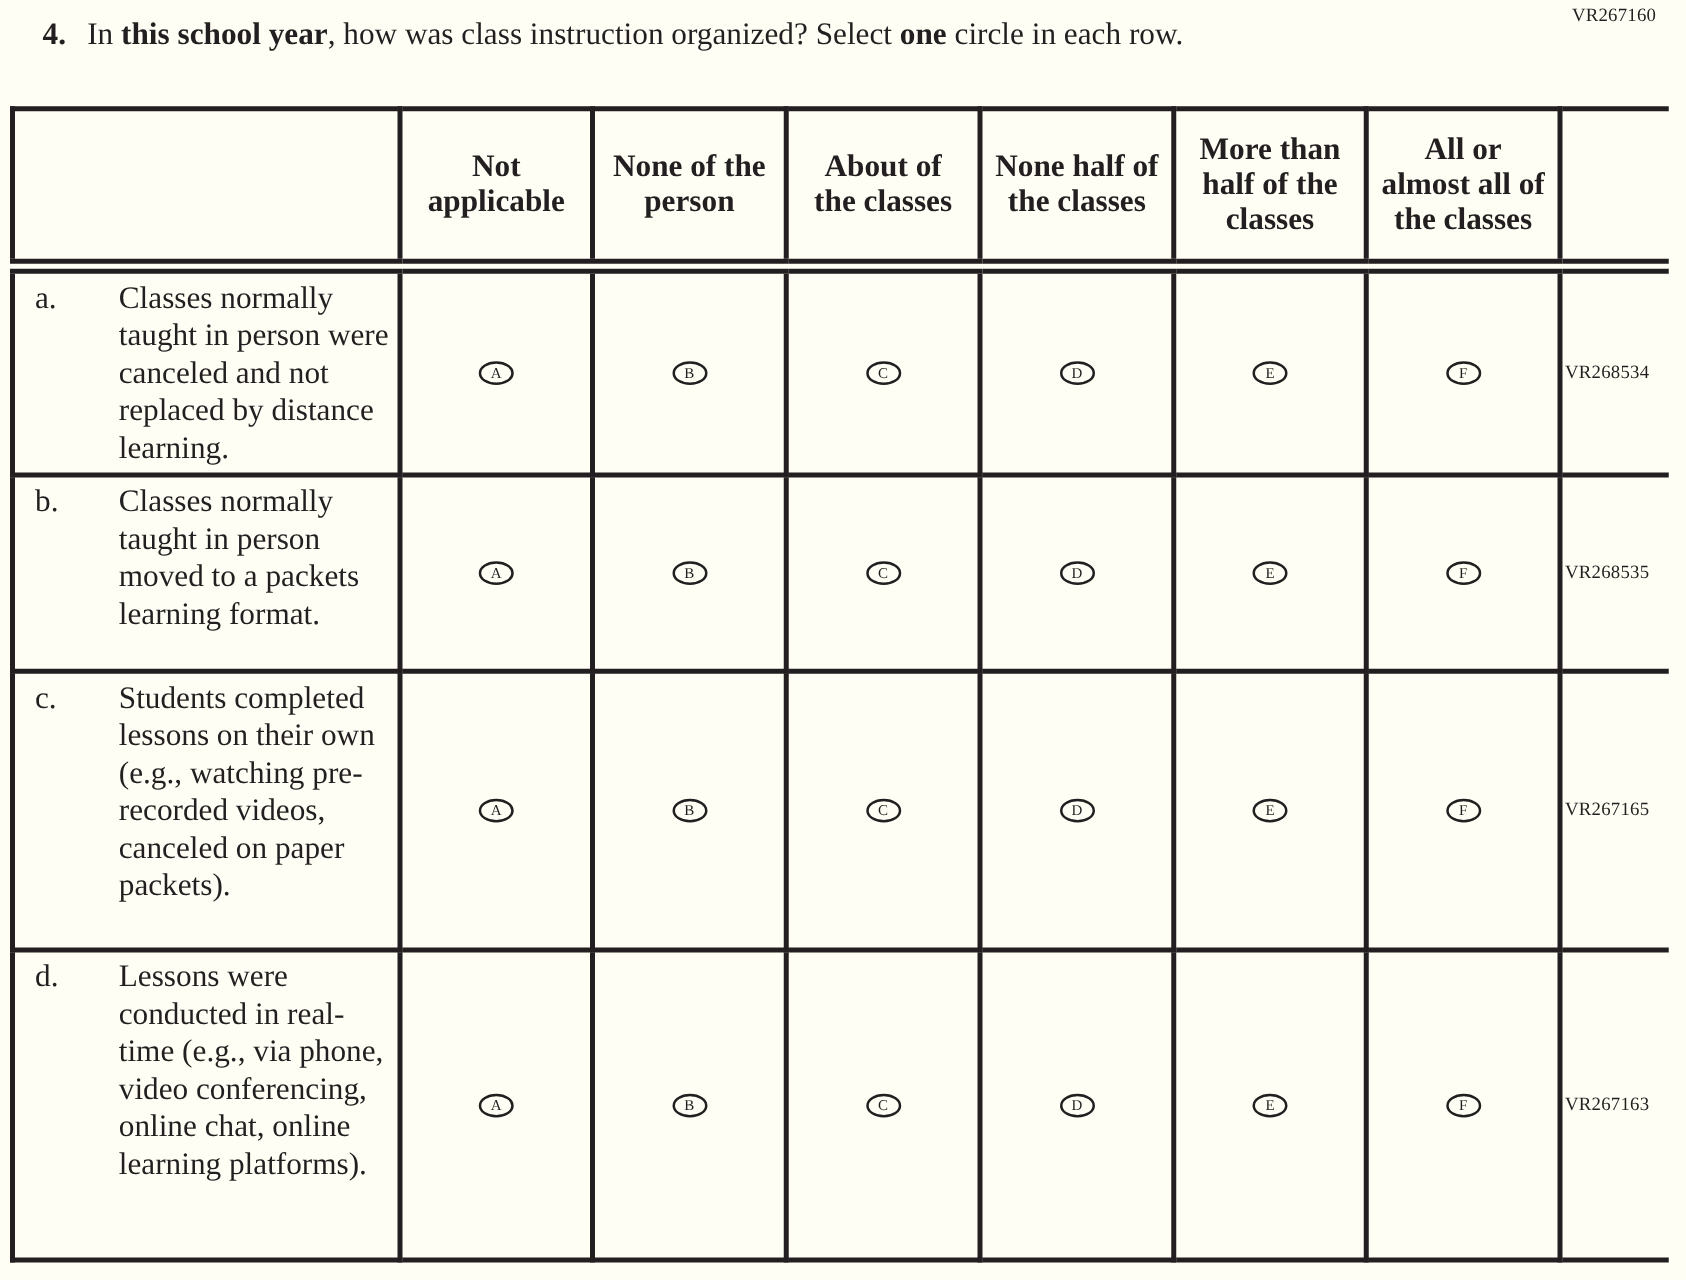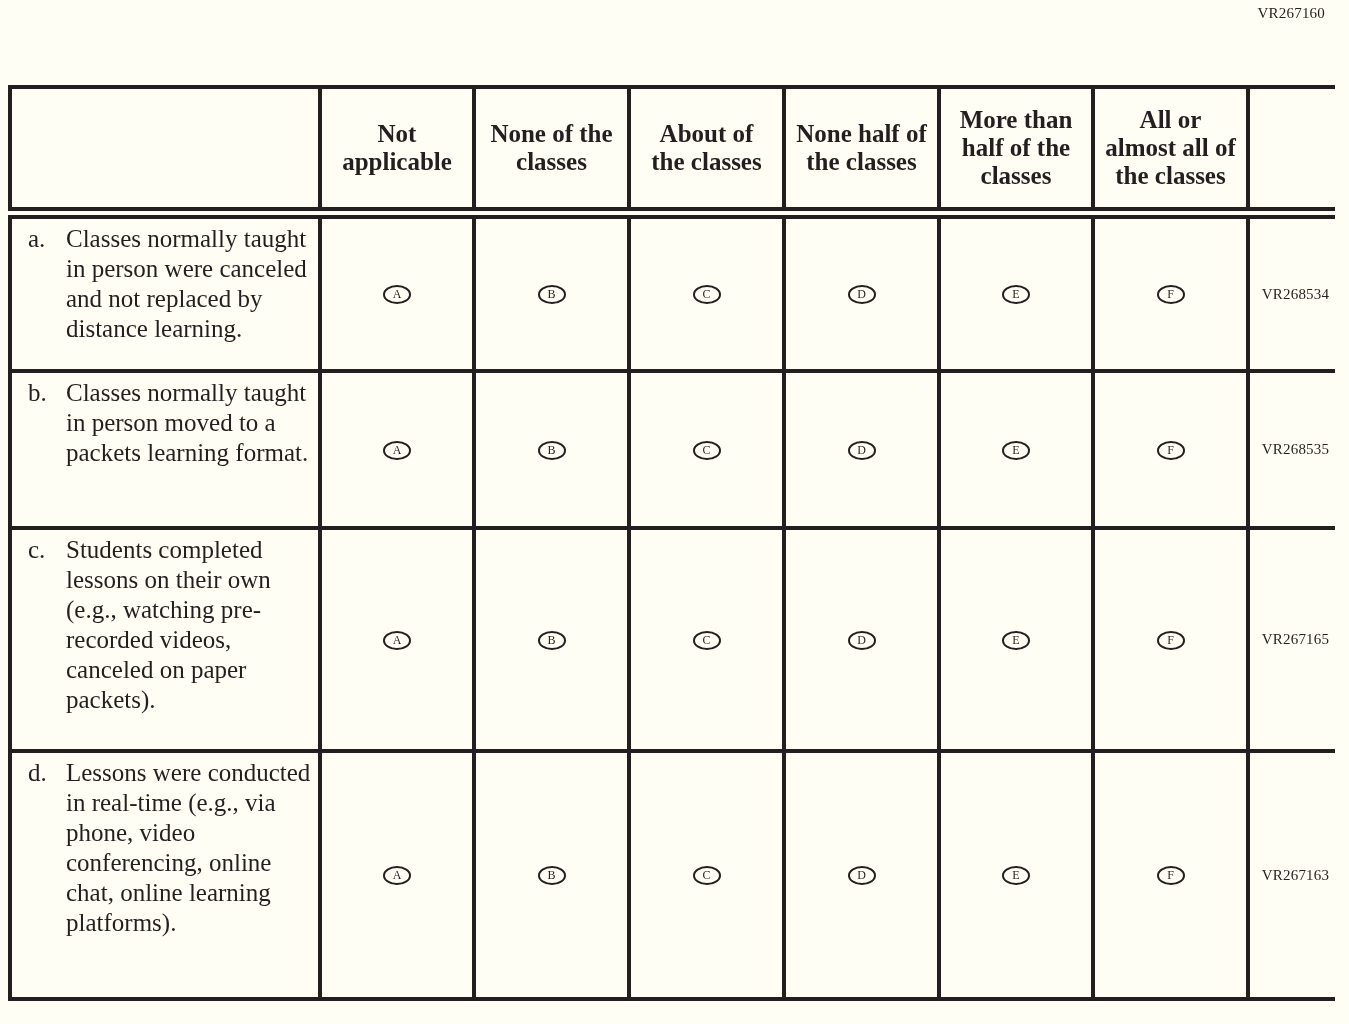--- a/index.html
+++ b/index.html
@@ -29,56 +29,59 @@
     text-align:center; vertical-align:middle; padding:2px 10px;
   }
   tr.r0 { height:158px; }
   tr.r1 { height:157px; }
   tr.r2 { height:223px; }
   tr.r3 { height:248px; }
 
   td.label-cell { vertical-align:top; padding:5px 4px 4px 16px; }
   .label-wrap { display:flex; font-size:25px; line-height:1.2; }
   .letter { flex:0 0 38px; }
-  .stmt { flex:1; padding-right:2px; }
+  .stmt { flex:1; padding-right:2px;margin-left:29px; }
 
   td.opt { text-align:center; vertical-align:middle; }
   .bubble {
     display:inline-block; box-sizing:content-box;
     width:24px; height:15px;
     border:2px solid #231f20; border-radius:50%;
     font-size:12px; line-height:15px; text-align:center;
     cursor:pointer; background:transparent;
   }
-  td.vr-cell { text-align:center; vertical-align:middle; font-size:15px; padding:0 2px; letter-spacing:0.2px; }
+  td.vr-cell { text-align:left; vertical-align:middle; font-size:15px; padding:0 2px; letter-spacing:0.2px; }
 </style>
 </head>
 <body>
 
 <div class="page">
 
   <div class="form-code">VR267160</div>
 
+  <div class="question">
+    <span class="qnum">4.</span><span>In </span><b>this school year</b><span>, how was class instruction organized?  Select </span><b>one</b><span> circle in each row.</span>
+  </div>
 
   <table class="grid">
     <colgroup>
       <col style="width:310px">
         <col style="width:154px">
         <col style="width:155px">
         <col style="width:155px">
         <col style="width:155px">
         <col style="width:154px">
         <col style="width:155px">
         <col style="width:95px">
     </colgroup>
     <thead>
       <tr>
         <th></th>
         <th>Not applicable</th>
-        <th>None of the classes</th>
+        <th>None of the person</th>
         <th>About of the classes</th>
         <th>None half of the classes</th>
         <th>More than half of the classes</th>
         <th>All or almost all of the classes</th>
         <th></th>
       </tr>
     </thead>
     <tbody>
 
       <tr class="r0">

